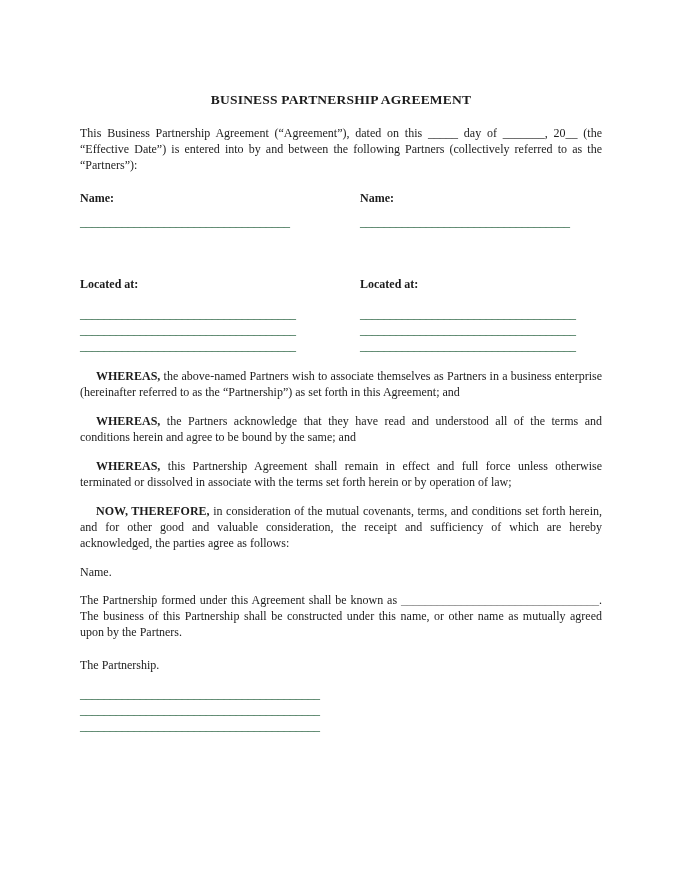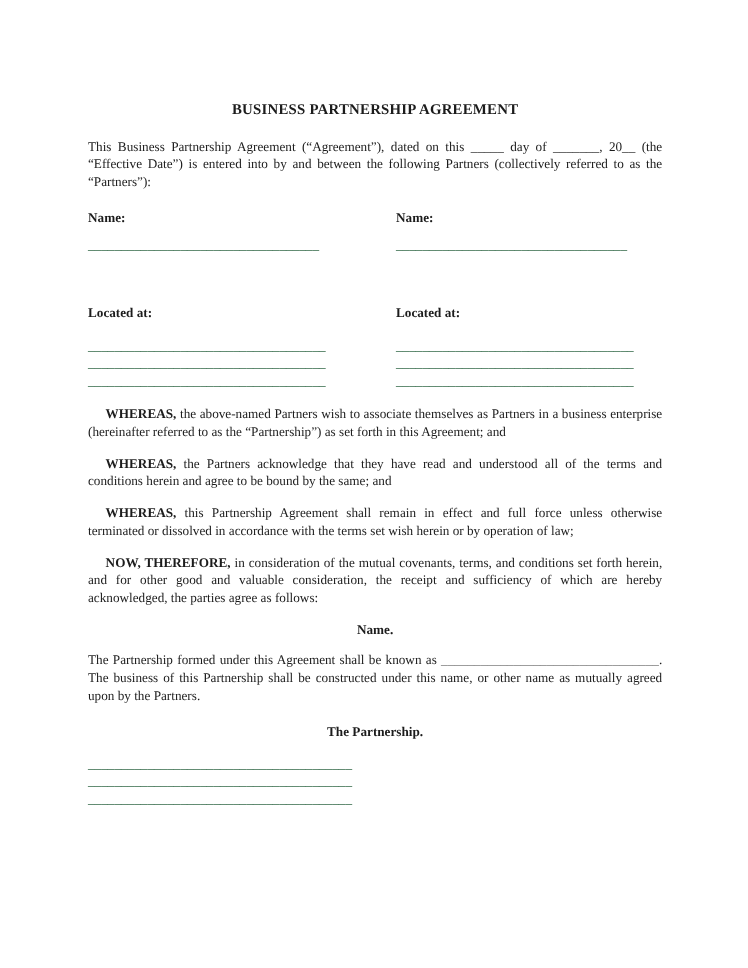--- a/index.html
+++ b/index.html
@@ -54,23 +54,22 @@
     color: #14532d;
     font-size: 12px;
     line-height: 16px;
     white-space: nowrap;
     letter-spacing: 0;
   }
   .inline-blank { color: #6e6e6e; }
   .section-heading {
     margin: 0 0 12px 0;
     font-size: 12px;
-    font-weight: bold;
+    font-weight: normal;
     line-height: 16px;
-    text-align: center;
   }
   .heading-partnership { margin-bottom: 13px; }
   .known-as { margin-bottom: 17px; }
   .principal { margin-bottom: 13px; }
   .bottom-blanks div { line-height: 16px; }
 </style>
 </head>
 <body>
 
 <div class="page">
@@ -105,21 +104,21 @@
         <div class="blank">____________________________________</div>
         <div class="blank">____________________________________</div>
         <div class="blank">____________________________________</div>
       </div>
     </div>
 
     <p class="para"><span class="lead">WHEREAS,</span><span> the above-named Partners wish to associate themselves as Partners in a business enterprise (hereinafter referred to as the “Partnership”) as set forth in this Agreement; and</span></p>
 
     <p class="para"><span class="lead">WHEREAS,</span><span> the Partners acknowledge that they have read and understood all of the terms and conditions herein and agree to be bound by the same; and</span></p>
 
-    <p class="para"><span class="lead">WHEREAS,</span><span> this Partnership Agreement shall remain in effect and full force unless otherwise terminated or dissolved in accordance with the terms set wish herein or by operation of law;</span></p>
+    <p class="para"><span class="lead">WHEREAS,</span><span> this Partnership Agreement shall remain in effect and full force unless otherwise terminated or dissolved in associate with the terms set forth herein or by operation of law;</span></p>
 
     <p class="para"><span class="lead">NOW, THEREFORE,</span><span> in consideration of the mutual covenants, terms, and conditions set forth herein, and for other good and valuable consideration, the receipt and sufficiency of which are hereby acknowledged, the parties agree as follows:</span></p>
 
     <div class="section-heading">Name.</div>
 
     <p class="para known-as"><span>The Partnership formed under this Agreement shall be known as </span><span class="inline-blank">_________________________________</span><span>. The business of this Partnership shall be constructed under this name, or other name as mutually agreed upon by the Partners.</span></p>
 
     <div class="section-heading heading-partnership">The Partnership.</div>
 
 

